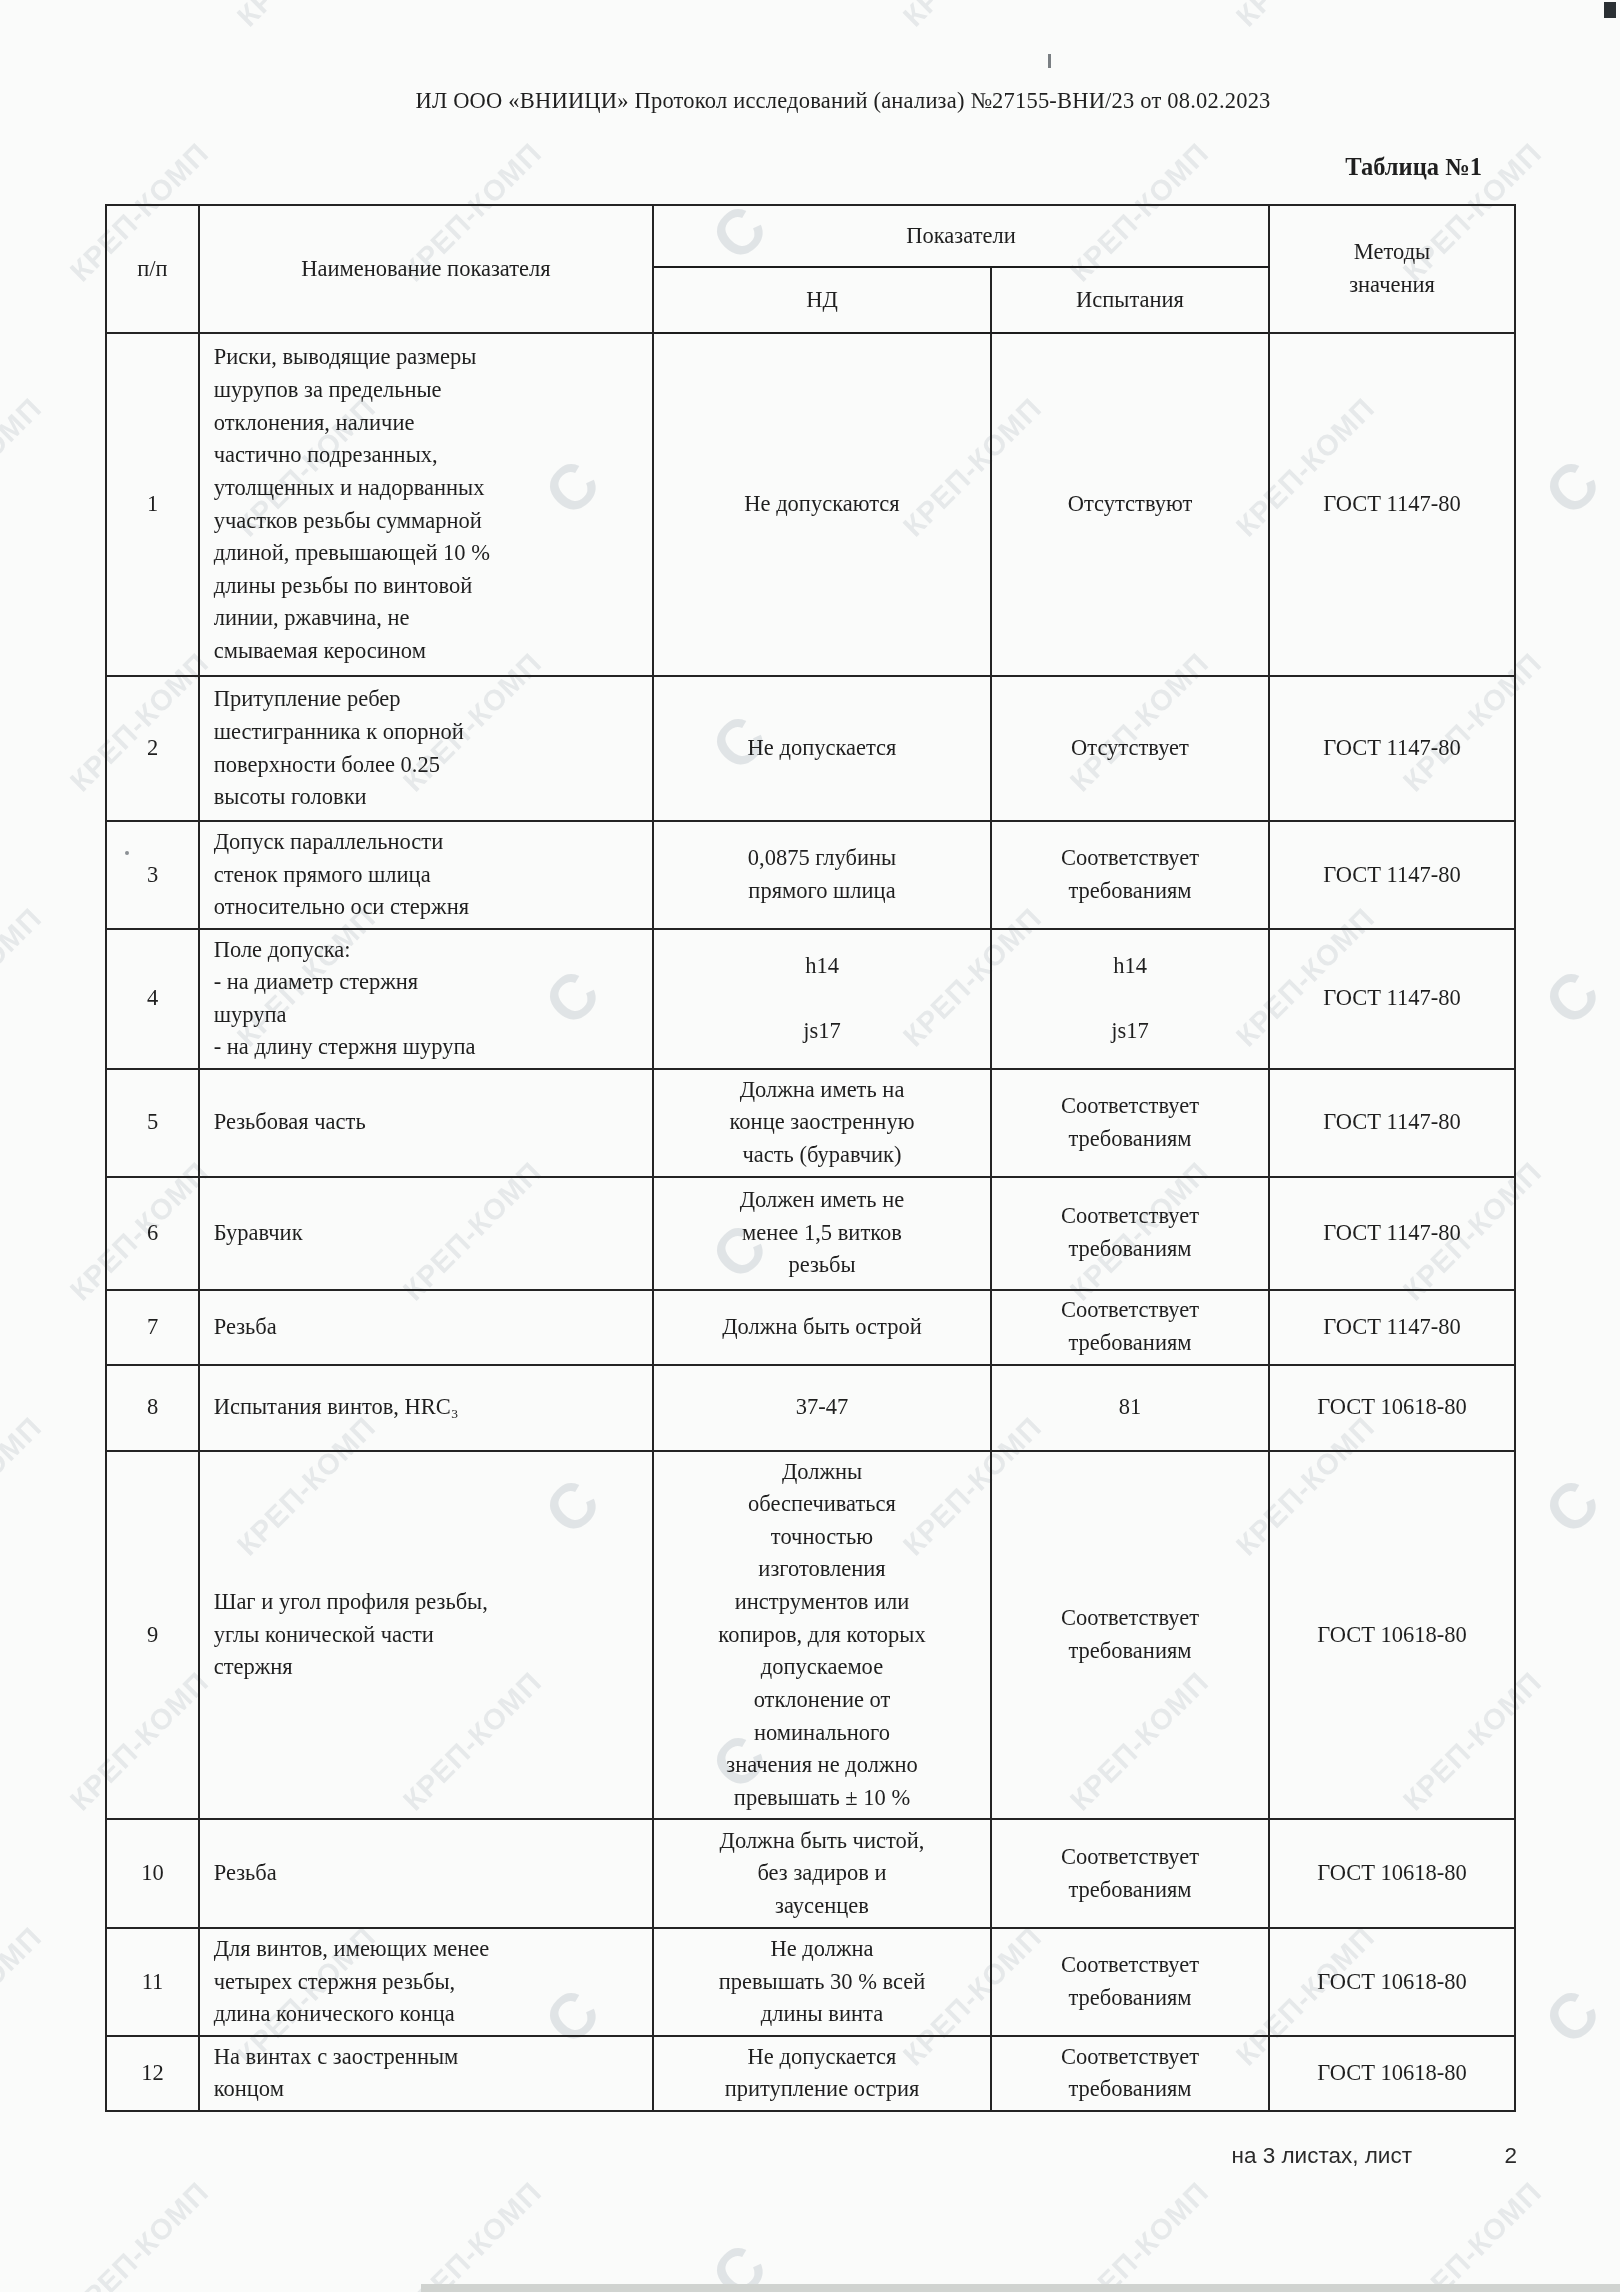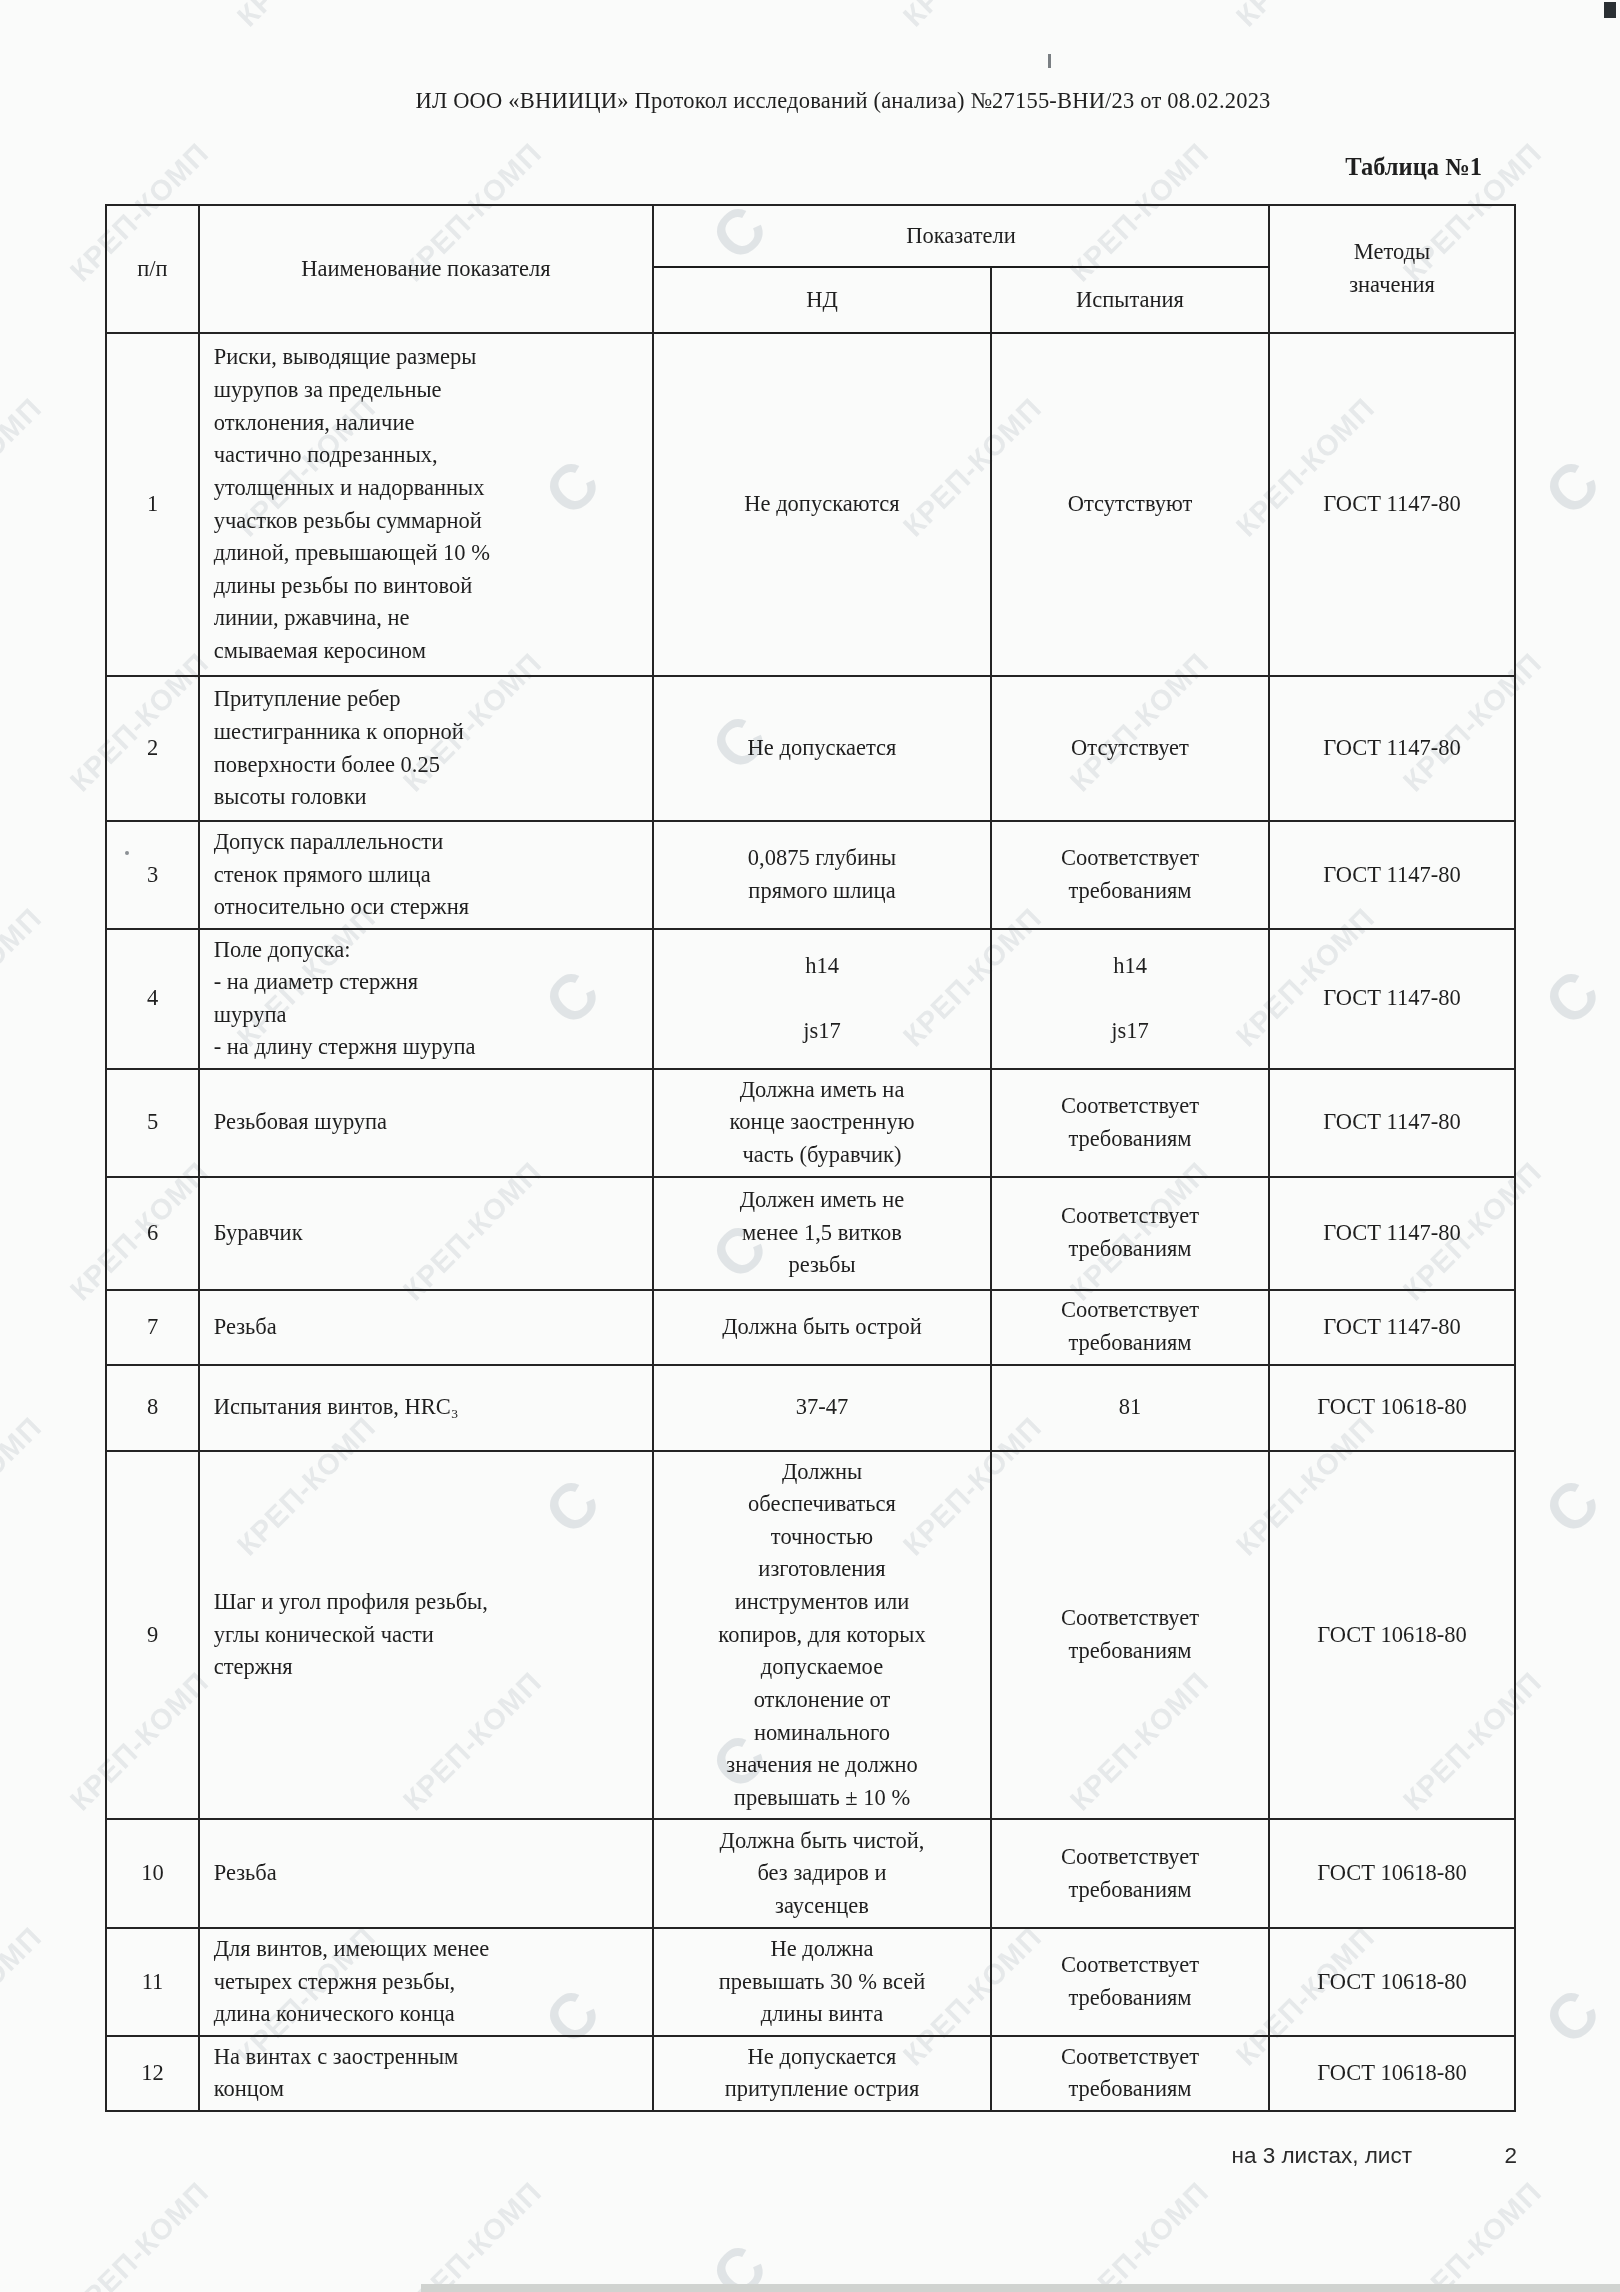--- a/index.html
+++ b/index.html
@@ -213,21 +213,21 @@
     <td class="c-nd">h14
 
 js17</td>
     <td class="c-test">h14
 
 js17</td>
     <td class="c-method">ГОСТ 1147-80</td>
   </tr>
           <tr style="height: 105px;">
     <td class="c-num">5</td>
-    <td class="c-name">Резьбовая шурупа</td>
+    <td class="c-name">Резьбовая часть</td>
     <td class="c-nd">Должна иметь на
 конце заостренную
 часть (буравчик)</td>
     <td class="c-test">Соответствует
 требованиям</td>
     <td class="c-method">ГОСТ 1147-80</td>
   </tr>
           <tr style="height: 113px;">
     <td class="c-num">6</td>
     <td class="c-name">Буравчик</td>

